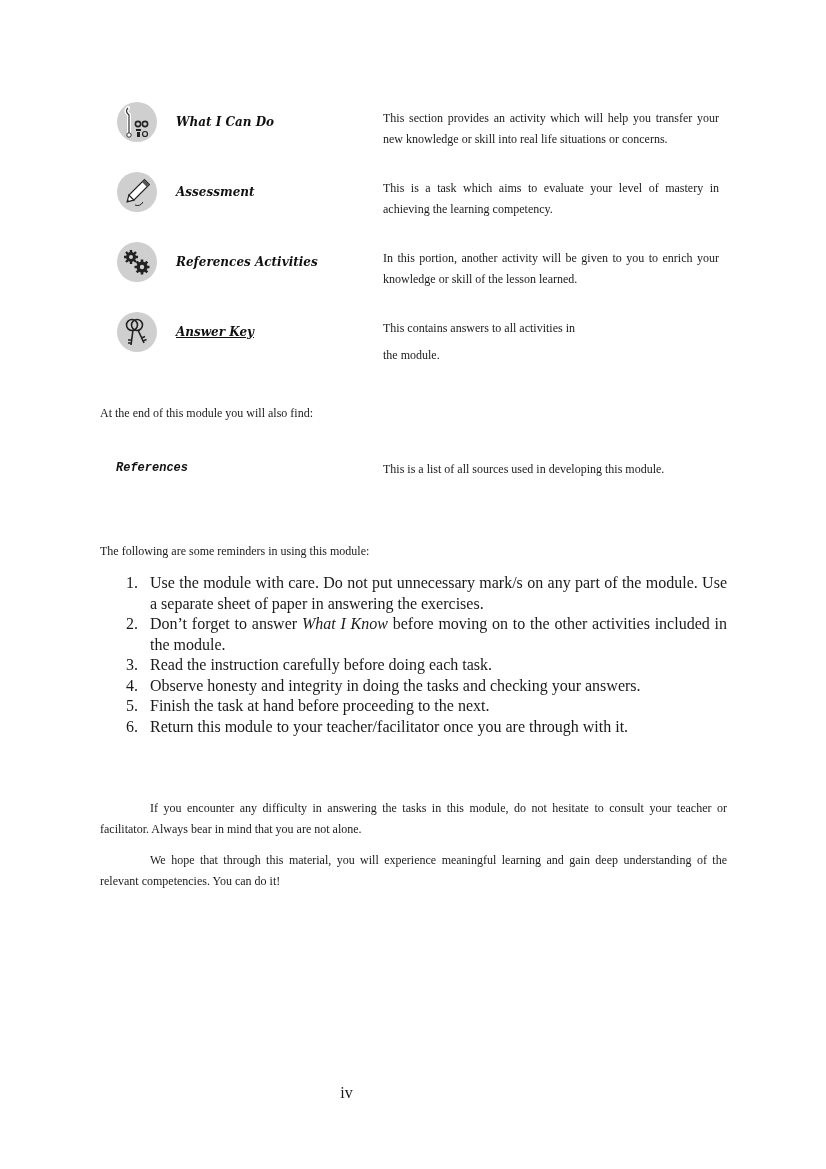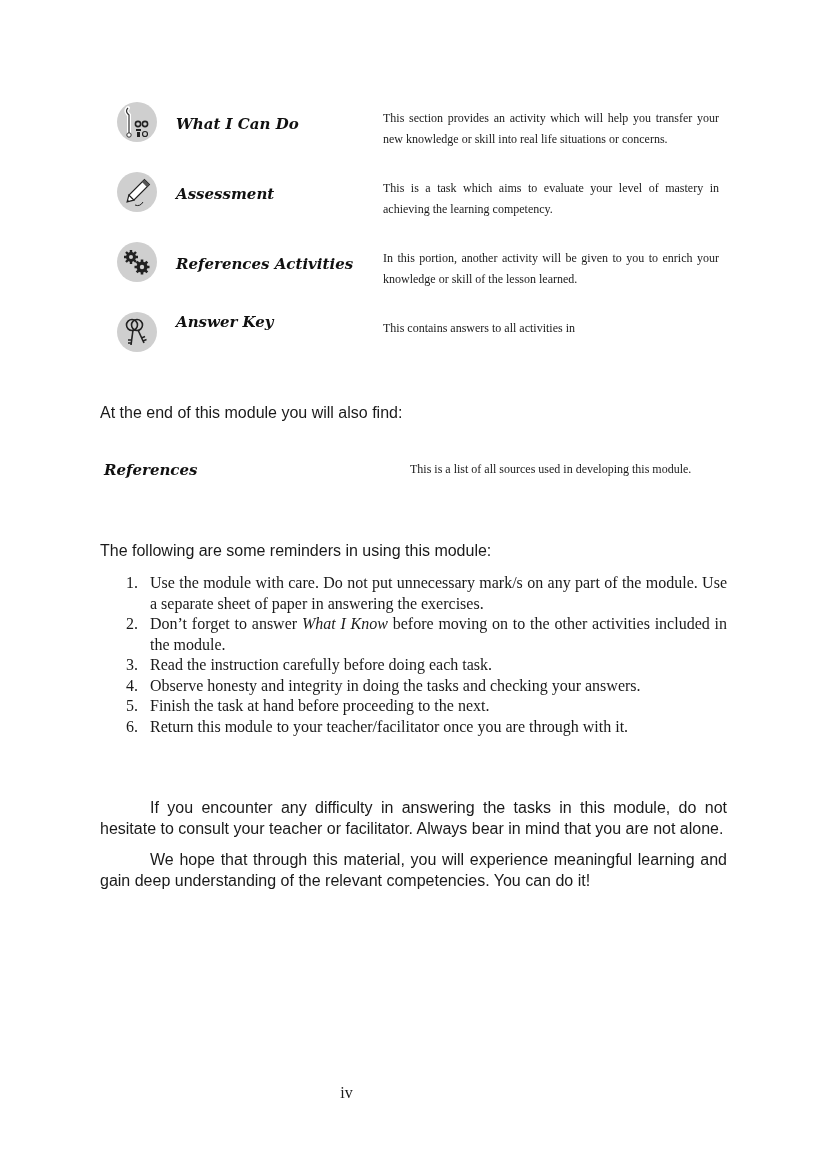--- a/index.html
+++ b/index.html
@@ -10,33 +10,33 @@
     }
     .page { position: absolute; left: 0; top: 0; width: 826px; height: 1169px; }
     .icon-circle {
       position: absolute; left: 117px; width: 40px; height: 40px; border-radius: 50%;
       background: #cfcfcf; overflow: hidden;
     }
     .icon-circle svg { width: 40px; height: 40px; display: block; }
     .label {
       position: absolute; left: 176px;
       font-family: "DejaVu Serif", serif; font-weight: bold; font-style: italic;
-      font-size: 15px; color: #111; text-align: right;
+      font-size: 12px; color: #111; text-align: right;
     }
     .desc {
       position: absolute; left: 383px; width: 336px;
       font-family: "Liberation Serif", "DejaVu Serif", serif;
       font-size: 12px; line-height: 20.5px; text-align: justify; color: #1a1a1a;
     }
     .desc.left { text-align: left; }
 
     .para {
       position: absolute; left: 100px; width: 627px;
-      font-family: Liberation Sans, sans-serif;
-      font-size: 16px; line-height: 20.5px; color: #1a1a1a; text-align: justify;
+      font-family: Liberation Serif, serif;
+      font-size: 12px; line-height: 20.5px; color: #1a1a1a; text-align: justify;
     }
     .indent { text-indent: 50px; }
 
     .list { position: absolute; left: 100px; width: 627px; margin: 0; padding: 0; list-style: none;
       font-family: "Liberation Serif", "DejaVu Serif", serif; font-size: 16px; line-height: 20.5px; color: #1a1a1a; }
     .list li { position: relative; padding-left: 50px; text-align: justify; }
     .list .num { position: absolute; left: 26px; top: 0; }
 
     .page-number {
       position: absolute; left: 0; width: 693px; top: 1084px; text-align: center;
@@ -107,29 +107,30 @@
       <circle cx="15" cy="13" r="5.5" fill="none" stroke="#222" stroke-width="1.6"></circle>
       <circle cx="20" cy="13" r="5.5" fill="none" stroke="#222" stroke-width="1.6"></circle>
       <line x1="16" y1="18" x2="14" y2="33" stroke="#222" stroke-width="1.6"></line>
       <line x1="14.5" y1="28" x2="11" y2="28" stroke="#222" stroke-width="1.4"></line>
       <line x1="14.2" y1="31" x2="11" y2="31" stroke="#222" stroke-width="1.4"></line>
       <line x1="21" y1="18" x2="27" y2="31" stroke="#222" stroke-width="1.6"></line>
       <line x1="24.5" y1="26" x2="28" y2="24.5" stroke="#222" stroke-width="1.4"></line>
       <line x1="26" y1="29" x2="29.5" y2="27.5" stroke="#222" stroke-width="1.4"></line>
     </svg>
   </div>
-  <div class="label" style="top:313px;">Answer Key</div>
+  <div class="label" style="top:325px;text-decoration:underline;">Answer Key</div>
   <div class="desc left" style="top:318px;">
     <div>This contains answers to all activities in</div>
+    <div style="margin-top:6px;">the module.</div>
   </div>
 
   <div class="para" style="top:403px;">At the end of this module you will also find:</div>
 
-  <div class="label" style="left:104px; top:461px;">References</div>
-  <div class="desc left" style="top:459px;margin-left:27px;">This is a list of all sources used in developing this module.</div>
+  <div class="label" style="left:116px; top:461px;font-family:Liberation Mono, monospace;">References</div>
+  <div class="desc left" style="top:459px;">This is a list of all sources used in developing this module.</div>
 
   <div class="para" style="top:541px;">The following are some reminders in using this module:</div>
   <ol class="list" style="top:573px;">
     <li>
       <span class="num">1.</span>
       <span>Use the module with care. Do not put unnecessary mark/s on any part of the module. Use a separate sheet of paper in answering the exercises.</span>
     </li>
     <li>
       <span class="num">2.</span>
       <span>Don’t forget to answer </span><em>What I Know</em><span> before moving on to the other activities included in the module.</span>

